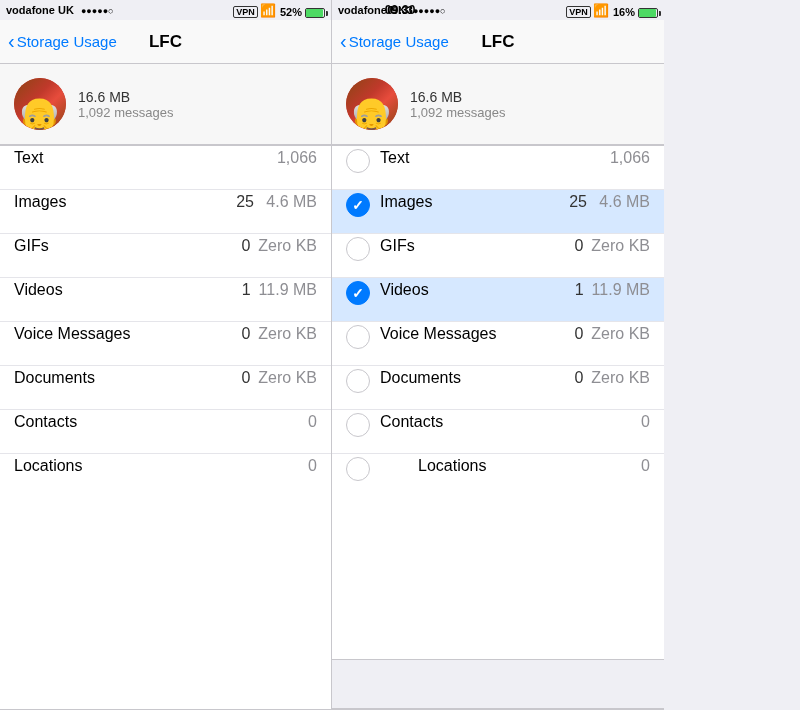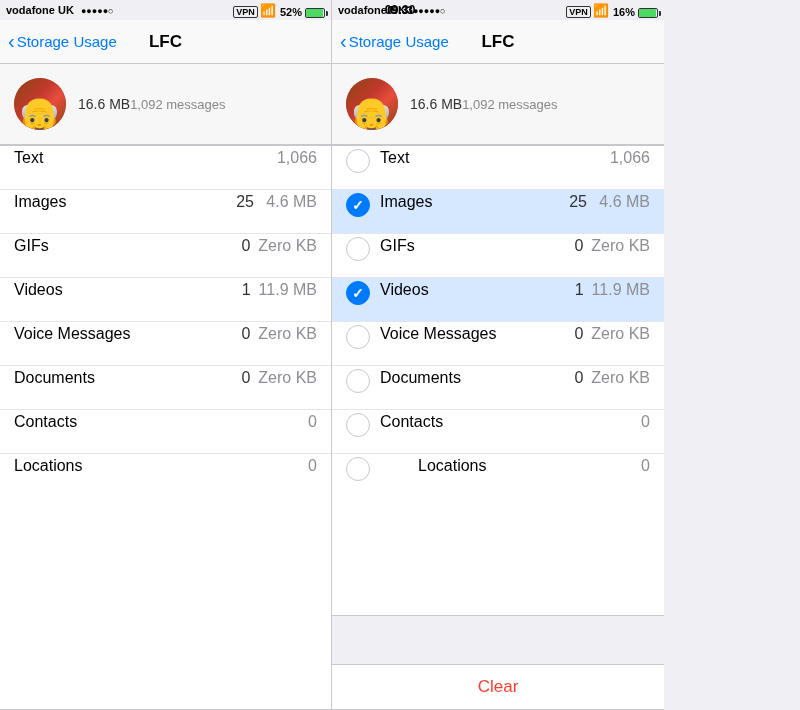--- a/index.html
+++ b/index.html
@@ -104,21 +104,21 @@
       display: flex;
       align-items: flex-end;
       justify-content: center;
       overflow: hidden;
     }
     .avatar-face {
       font-size: 36px;
       line-height: 1;
       margin-bottom: -4px;
     }
-    .profile-info { display: flex; flex-direction: row; align-items: center; }
+    .profile-info { display: flex; flex-direction: column; }
     .profile-size { font-size: 14px; color: #333; }
     .profile-messages { font-size: 13px; color: #888; }
 
     
     .table-section {
       background: #fff;
       margin-top: 0;
       border-top: 1px solid #c8c7cc;
       border-bottom: 1px solid #c8c7cc;
       flex: 1;
@@ -359,15 +359,14 @@
         <span class="row-count-only">0</span>
       </div>
       <div class="table-row">
         <div class="row-checkbox"></div>
         <span class="row-label">Locations</span>
         <span class="row-count-only">0</span>
       </div>
     </div>
     <div style="height: 24px;"></div>
     <div class="action-section">
-      <div class="action-btn action-clear">Clear</div>
     </div>
   </div>
 
 </body></html>

